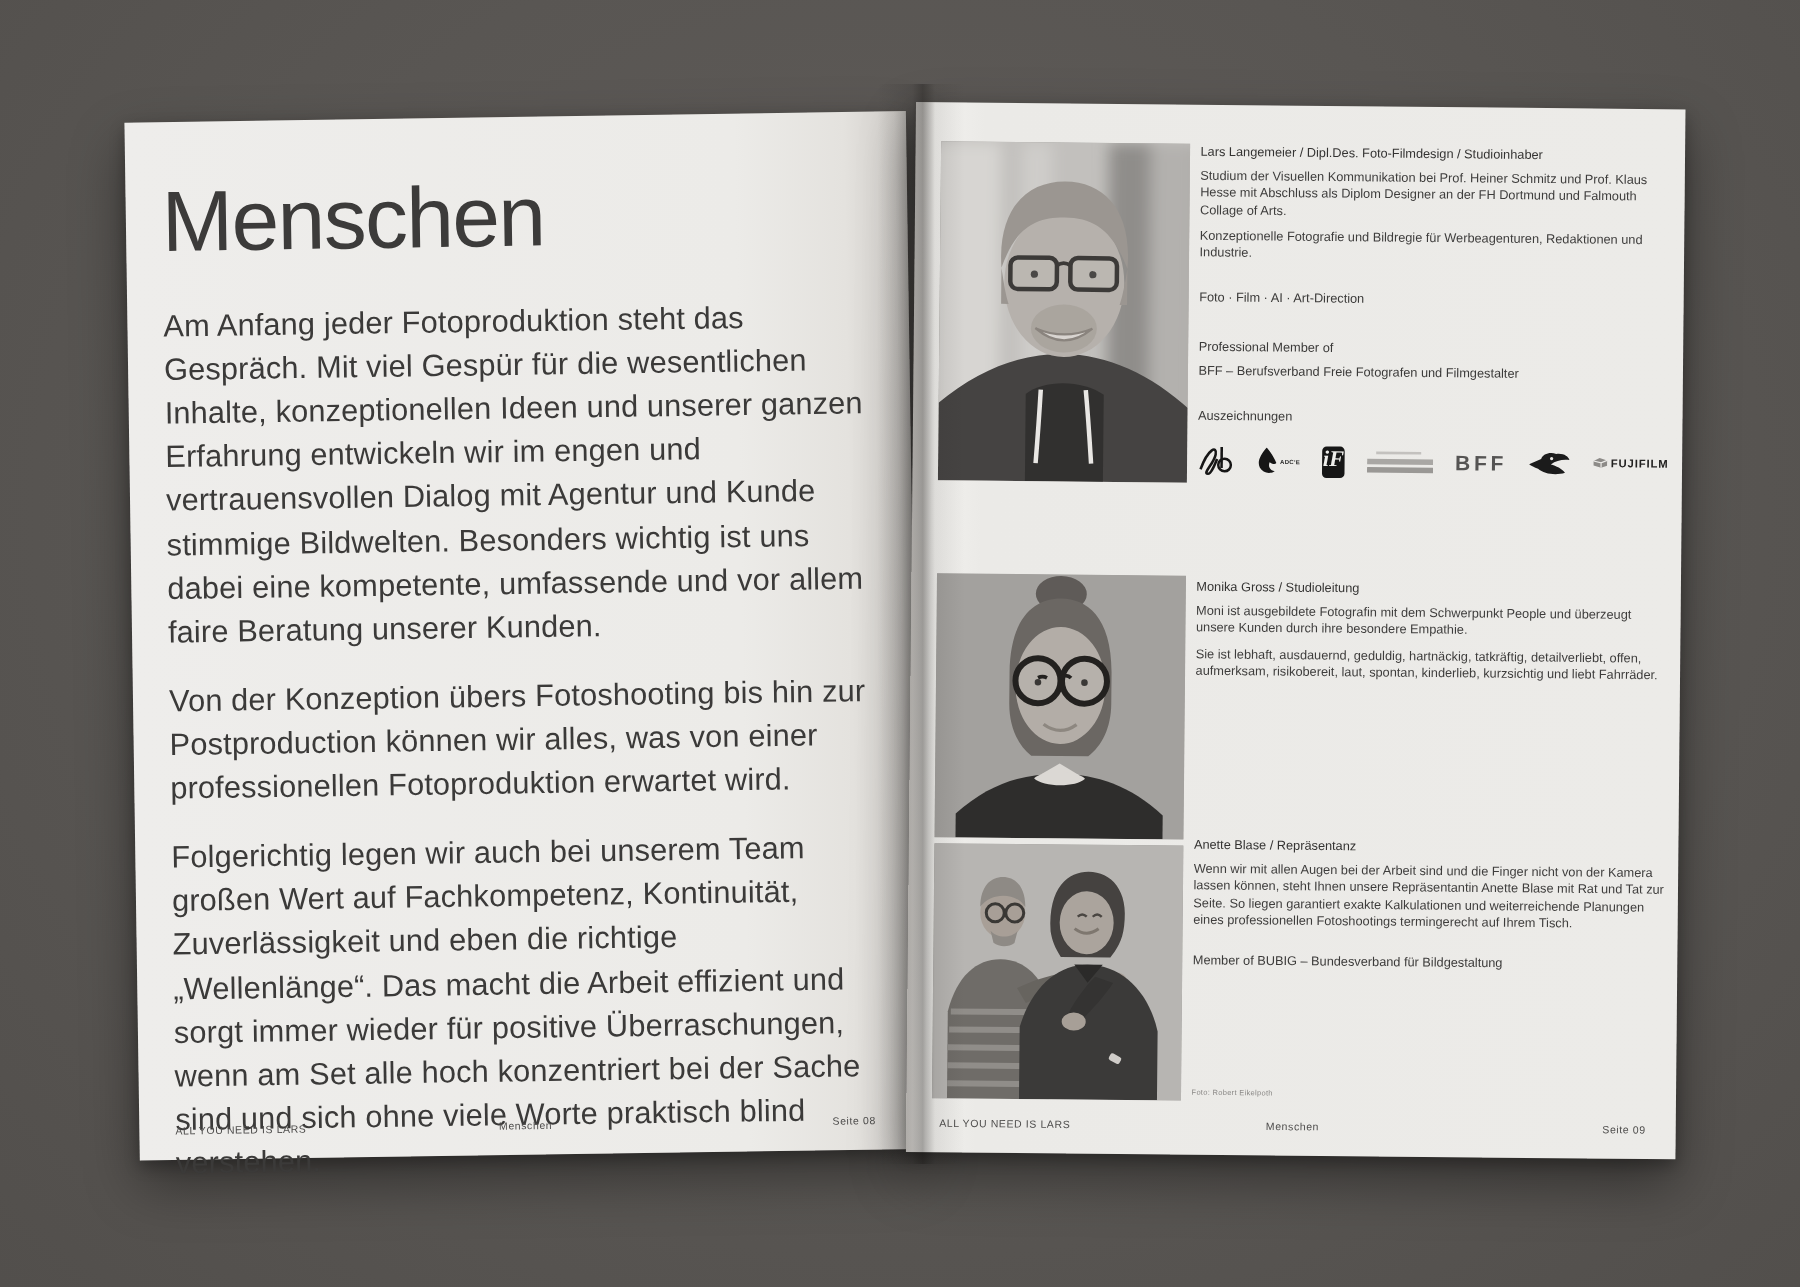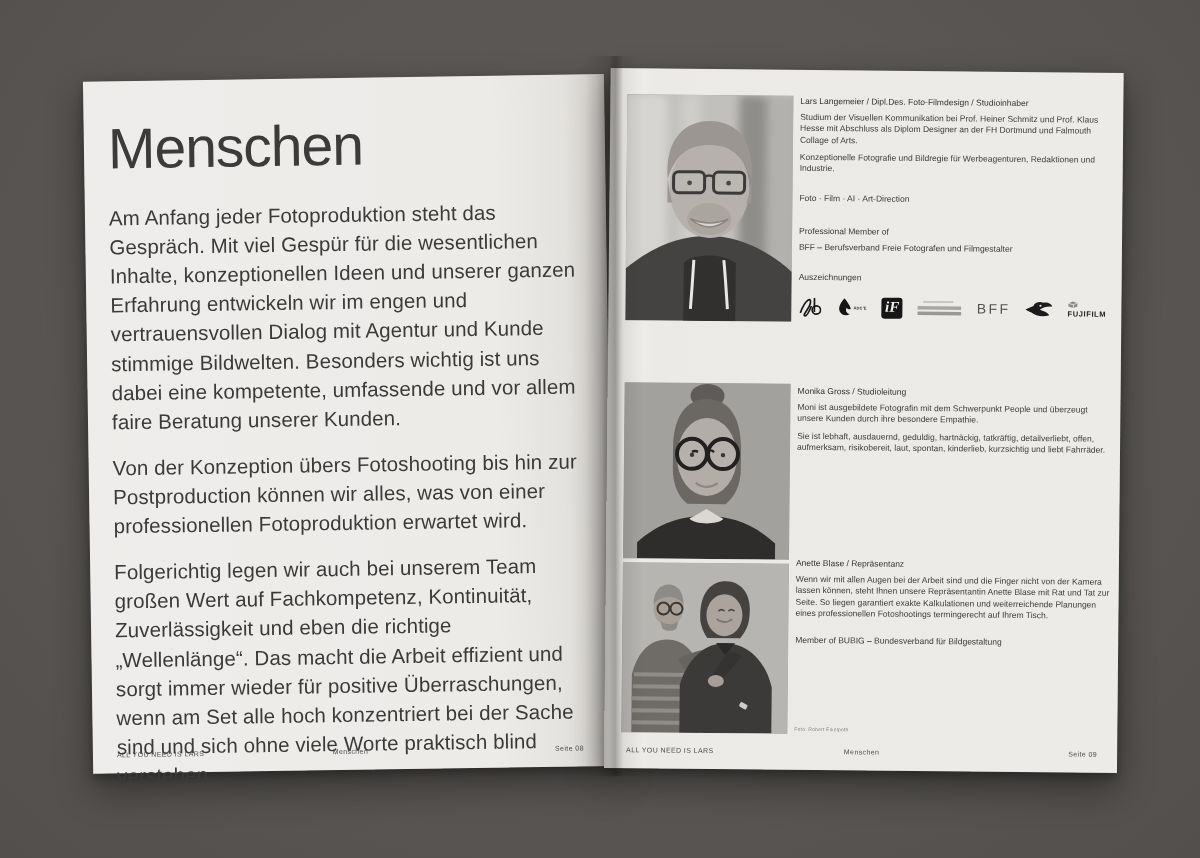--- a/index.html
+++ b/index.html
@@ -58,22 +58,22 @@
   .awards-label { margin-top: 19px; }
   .member-line { margin-top: 16px; }
   .logo-row { margin-top: 13px; display: flex; align-items: center; gap: 15px; }
   .logo { display: flex; align-items: center; gap: 2px; }
   .adc-caption { font-size: 4px; font-weight: bold; color: #2a2a2a; letter-spacing: .2px; }
   .if-badge {
     width: 21px; height: 21px; background: #161616; color: #efefec; border-radius: 3px;
     display: flex; align-items: center; justify-content: center;
     font-size: 15px; font-weight: bold; font-style: italic; font-family: "Liberation Serif", serif;
   }
-  .bff-word { font-size: 14px; font-weight: normal; letter-spacing: 2.5px; color: #555453; font-family: "Liberation Sans", sans-serif; }
-  .fuji-wrap { display: flex; flex-direction: column; align-items: flex-start; gap: 1px; }
+  .bff-word { font-size: 14px; font-weight: bold; letter-spacing: 2.5px; color: #555453; font-family: "Liberation Sans", sans-serif; }
+  .fuji-wrap { display: flex; flex-direction: row; align-items: flex-start; gap: 1px; }
   .fuji-word { font-size: 7.5px; font-weight: bold; letter-spacing: .6px; color: #222120; }
   .photo-credit { position: absolute; left: 190px; top: 656px; font-size: 5px; color: #8a8886; letter-spacing: .2px; }
 </style>
 </head>
 <body>
 
 <div class="spread">
 
   <div class="page left-page">
     <div class="lp-content">

